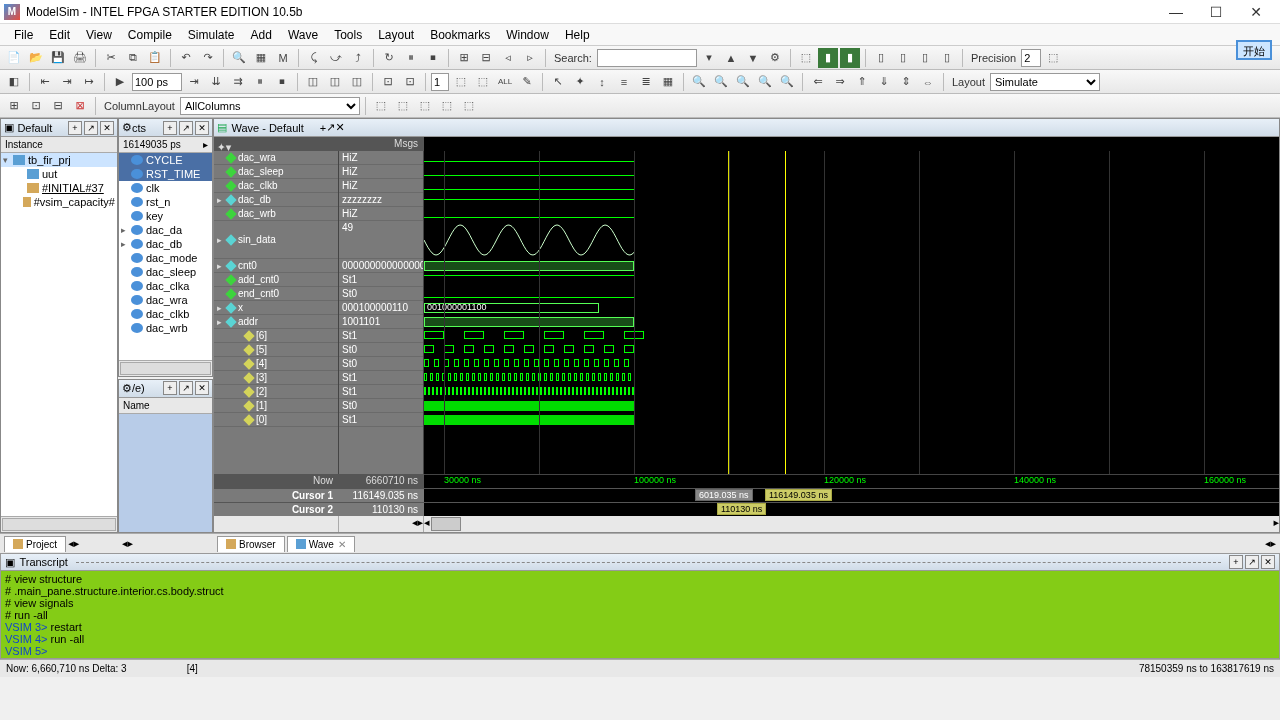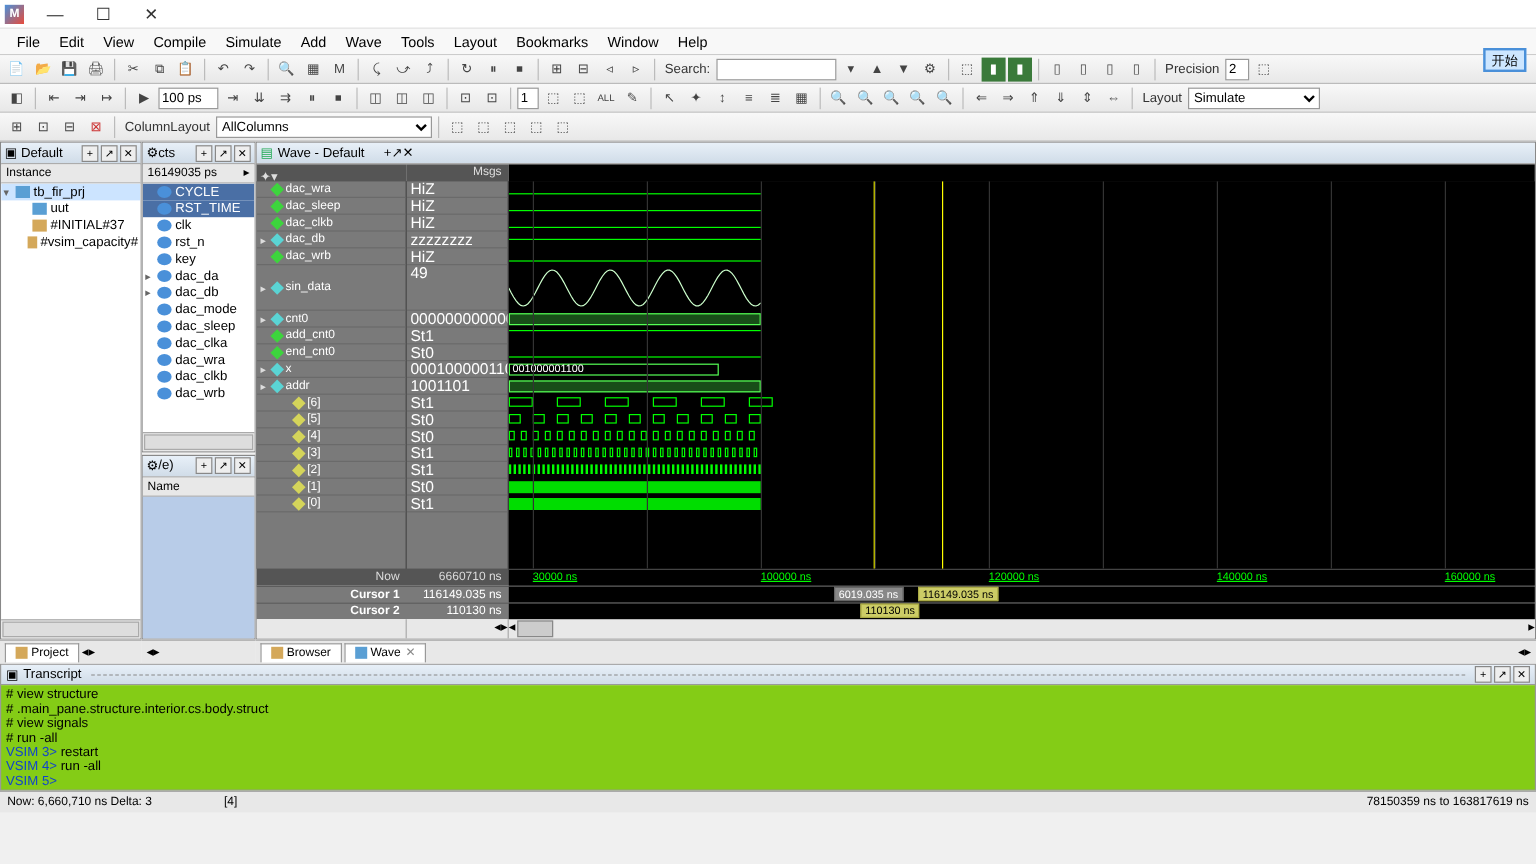--- a/index.html
+++ b/index.html
@@ -37,32 +37,32 @@
 .sbar { height: 16px; background: #e8e8e8; border-top: 1px solid #aaa; display: flex; }
 .sbar .sb { flex: 1; border: 1px solid #aaa; background: #ddd; margin: 1px; }
 .wave-hdr { height: 18px; background: linear-gradient(#e8f0f8,#d0dce8); border-bottom: 1px solid #999; display: flex; align-items: center; padding: 0 3px; font-size: 11px; }
 .wave-body { flex: 1; display: flex; background: #000; position: relative; }
 .signames { width: 125px; background: #7a7a7a; border-right: 1px solid #444; overflow: hidden; }
 .sigvals { width: 85px; background: #7a7a7a; border-right: 1px solid #444; overflow: hidden; }
 .sigrow { height: 14px; display: flex; align-items: center; color: #fff; font-size: 10px; padding: 0 3px; border-bottom: 1px solid #6a6a6a; white-space: nowrap; }
 .sigrow .exp { width: 10px; color: #ddd; font-size: 9px; }
 .sigrow .di { width: 8px; height: 8px; margin-right: 3px; transform: rotate(45deg); display: inline-block; }
 .di.g { background: #3dd43d; } .di.c { background: #5ad4d4; } .di.y { background: #d4d45a; }
-.sigvalrow { height: 14px; color: #fff; font-size: 13px; padding: 0 3px; border-bottom: 1px solid #6a6a6a; line-height: 14px; white-space: nowrap; overflow: hidden; }
+.sigvalrow { height: 14px; color: #fff; font-size: 10px; padding: 0 3px; border-bottom: 1px solid #6a6a6a; line-height: 14px; white-space: nowrap; overflow: hidden; }
 .waves { flex: 1; background: #000; position: relative; overflow: hidden; }
 .grid-v { position: absolute; top: 0; bottom: 0; width: 1px; background: #333; }
 .cursor1 { position: absolute; top: 0; bottom: 0; width: 1px; background: #ff0; z-index: 5; }
 .cursor2 { position: absolute; top: 0; bottom: 0; width: 1px; background: #dd0; z-index: 5; }
 .wrow { position: absolute; left: 0; height: 14px; }
 .wline { position: absolute; height: 1px; background: #0f0; }
 .wbox { position: absolute; height: 10px; top: 2px; border: 1px solid #5f5; background: rgba(80,255,80,0.3); }
 .wfill { position: absolute; height: 10px; top: 2px; background: #0d0; }
 .wtext { position: absolute; color: #fff; font-size: 9px; top: 1px; }
 .timeruler { height: 14px; background: #000; border-top: 1px solid #444; position: relative; color: #0f0; font-size: 9px; }
-.timeruler .tick { position: absolute; top: 0; text-decoration: underline; }
+.timeruler .tick { position: absolute; top: 0; }
 .crow { height: 14px; background: #7a7a7a; border-top: 1px solid #555; display: flex; color: #fff; font-size: 10px; }
 .crow .cname { width: 125px; text-align: right; padding: 0 6px; line-height: 14px; font-weight: bold; }
 .crow .cval { width: 85px; text-align: right; padding: 0 6px; line-height: 14px; }
 .crow .carea { flex: 1; position: relative; background: #000; }
 .clabel { position: absolute; background: #cc6; color: #000; font-size: 9px; padding: 0 3px; top: 0; border: 1px solid #aa4; margin-left: 11px; }
 .tabbar { height: 20px; background: #e8e8e8; border-top: 1px solid #aaa; display: flex; align-items: center; padding: 0 4px; }
 .tab { height: 16px; padding: 0 8px; background: #fff; border: 1px solid #999; border-bottom: none; font-size: 10px; line-height: 15px; margin-right: 2px; display: flex; align-items: center; }
 .tab .tico { width: 10px; height: 10px; margin-right: 3px; }
 .transcript-hdr { height: 18px; background: linear-gradient(#e8f0f8,#d0dce8); border: 1px solid #999; display: flex; align-items: center; padding: 0 4px; font-size: 11px; }
 .transcript { height: 88px; background: #84cc16; border: 1px solid #999; border-top: none; padding: 2px 4px; font-family: Consolas, monospace; font-size: 11px; overflow: hidden; }
@@ -79,20 +79,21 @@
 .nowrow .narea { flex: 1; background: #000; }
 .objsel { background: #4a6fa5; }
 .objpanel { height: 155px; }
 .objupper { background: #fff; flex: 1; }
 </style>
 </head>
 <body>
 
 <div class="titlebar">
   <div class="logo">M</div>
+  <div class="title">ModelSim - INTEL FPGA STARTER EDITION 10.5b</div>
   <div class="wbtns">
     <div class="wbtn">—</div>
     <div class="wbtn">☐</div>
     <div class="wbtn">✕</div>
   </div>
 </div>
 
 <div class="cnbtn">开始</div>
 
 <div class="menubar" id="menubar">
@@ -246,21 +247,21 @@
           <div class="trow sel" style="padding-left: 2px;">
             <span class="exp">▾</span>
             <span class="ico ico-mod"></span>
             <span>tb_fir_prj</span>
           </div>
           <div class="trow" style="padding-left: 16px;">
             <span class="exp"></span>
             <span class="ico ico-mod"></span>
             <span>uut</span>
           </div>
-          <div class="trow" style="padding-left: 16px;">
+          <div class="trow" style="padding-left: 16px; text-decoration: underline;">
             <span class="exp"></span>
             <span class="ico ico-sig"></span>
             <span>#INITIAL#37</span>
           </div>
           <div class="trow" style="padding-left: 16px;">
             <span class="exp"></span>
             <span class="ico ico-sig"></span>
             <span>#vsim_capacity#</span>
           </div>
         </div>

